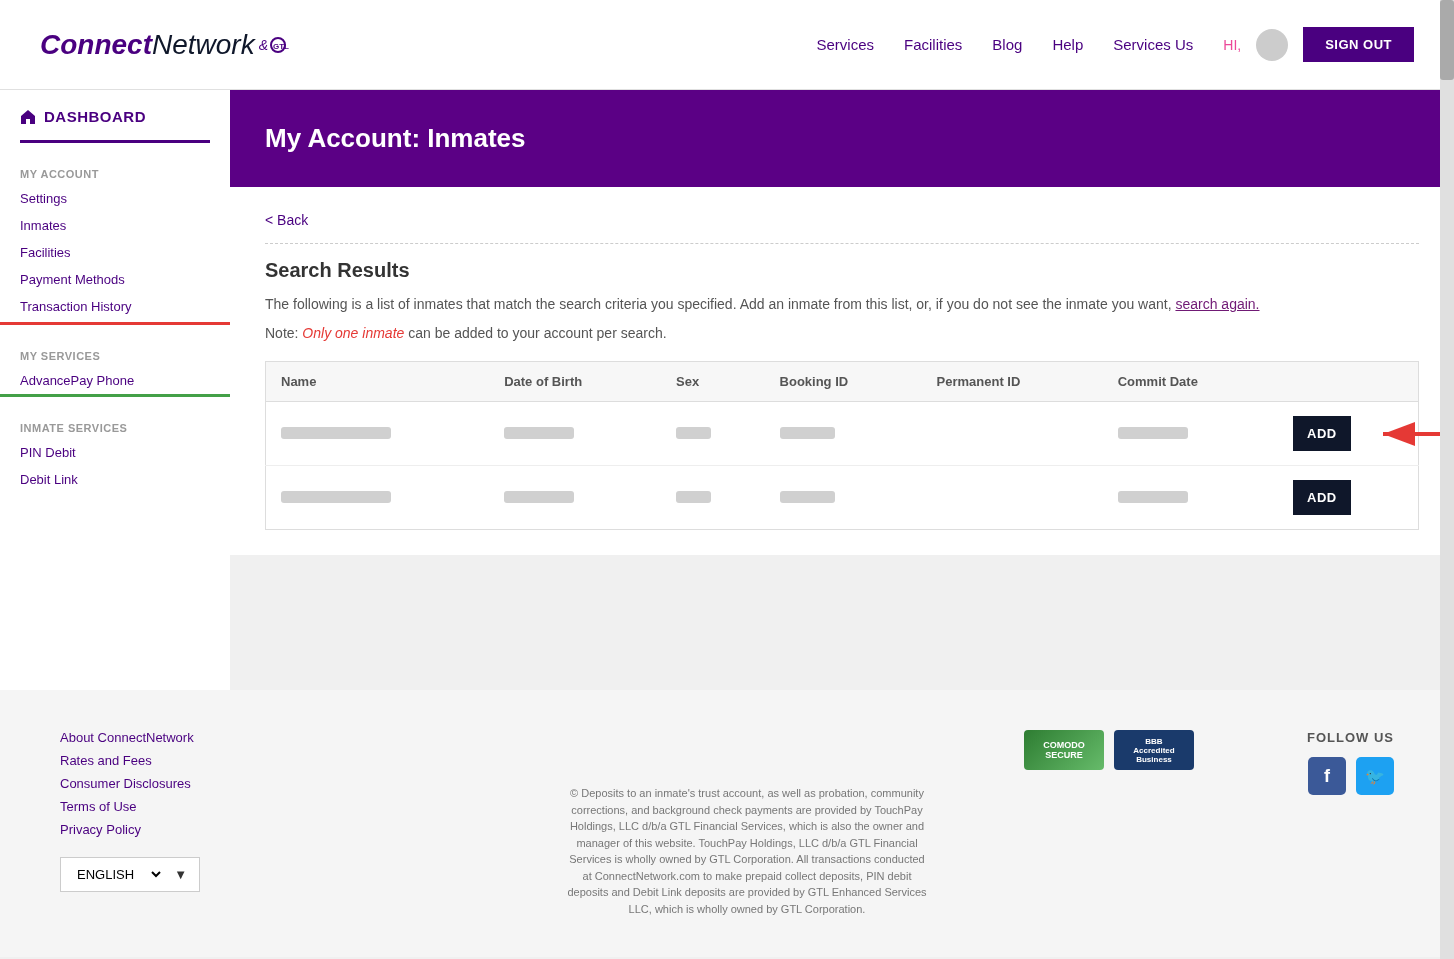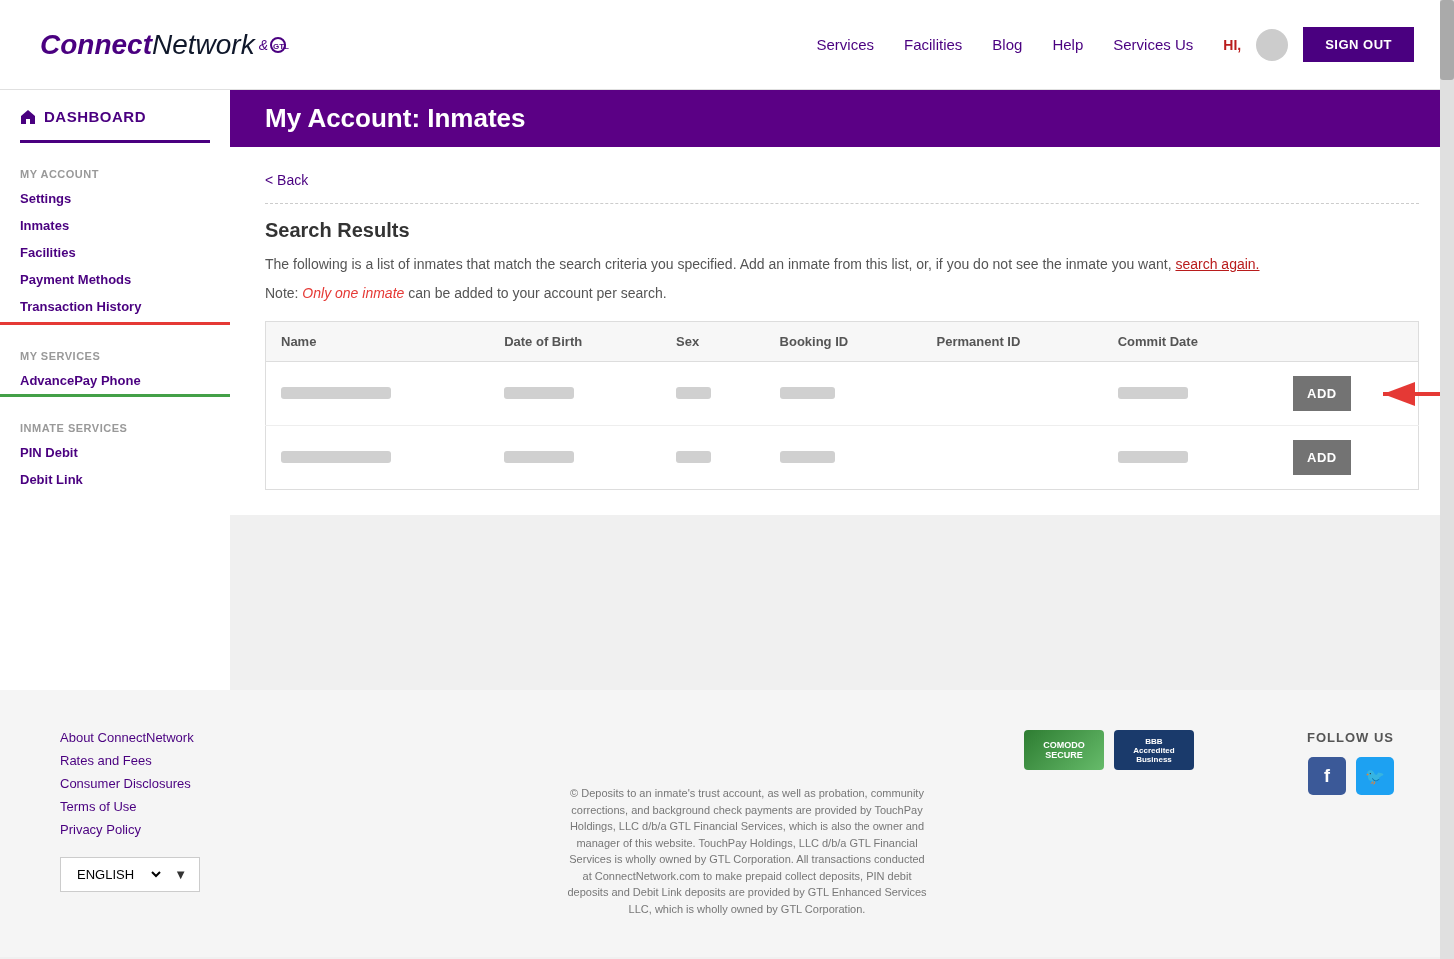--- a/index.html
+++ b/index.html
@@ -22,21 +22,21 @@
 
     .nav { display: flex; align-items: center; gap: 30px; }
     .nav a {
       color: #4a0080;
       text-decoration: none;
       font-size: 15px;
       font-weight: 500;
     }
 
     .header-right { display: flex; align-items: center; gap: 15px; margin-left: 30px; }
-    .hi-text { color: #b91c1c; font-size: 14px; font-weight: bold; }
+    .hi-text { color: #ec4899; font-size: 14px; }
     .user-avatar { width: 32px; height: 32px; background: #ccc; border-radius: 50%; }
     .sign-out-btn {
       background: #4a0080;
       color: #fff;
       border: none;
       padding: 10px 22px;
       font-size: 13px;
       font-weight: bold;
       cursor: pointer;
       letter-spacing: 0.5px;
@@ -72,51 +72,51 @@
       padding: 10px 20px 5px 20px;
       letter-spacing: 0.5px;
       text-transform: uppercase;
     }
     .sidebar-link {
       display: block;
       padding: 6px 20px;
       color: #4a0080;
       text-decoration: none;
       font-size: 13px;
-      font-weight: 700;
+      font-weight: 400;
     }
     .sidebar-link.active-red { border-bottom: 3px solid #e53935; padding-bottom: 8px; }
     .sidebar-link.active-green { border-bottom: 3px solid #43a047; }
 
     .sidebar-section-spacer { height: 15px; }
 
     
     .content {
       flex: 1;
       padding: 0 0 40px 0;
       background: #f0f0f0;
     }
 
     .page-header {
       background: #5b0085;
-      padding: 13px 35px;
+      padding: 33px 35px;
       color: #fff;
     }
     .page-header h1 { font-size: 26px; font-weight: bold; }
 
     .content-body { padding: 25px 35px; background: #fff; margin: 0; }
 
     .back-link { color: #4a0080; text-decoration: none; font-size: 14px; }
 
     .divider-dotted { border: none; border-top: 1px dashed #ccc; margin: 15px 0; }
 
     .search-results-title { font-size: 20px; font-weight: bold; color: #333; margin-bottom: 12px; }
 
     .description-text { font-size: 14px; color: #555; line-height: 1.5; margin-bottom: 10px; }
-    .description-text a { color: #b91c1c; text-decoration: underline; }
+    .description-text a { color: #701a75; text-decoration: underline; }
 
     .note-text { font-size: 14px; color: #555; margin-bottom: 20px; }
 
     
     .results-table {
       width: 100%;
       border-collapse: collapse;
       border: 1px solid #ddd;
     }
     .results-table th {
@@ -136,21 +136,21 @@
     .results-table tr:last-child td { border-bottom: none; }
 
     .placeholder-bar {
       display: inline-block;
       background: #d0d0d0;
       border-radius: 3px;
       height: 12px;
     }
 
     .add-btn {
-      background: #737373;
+      background: #0f172a;
       color: #fff;
       border: none;
       padding: 10px 14px;
       font-size: 13px;
       font-weight: bold;
       cursor: pointer;
       letter-spacing: 0.5px;
     }
 
     

